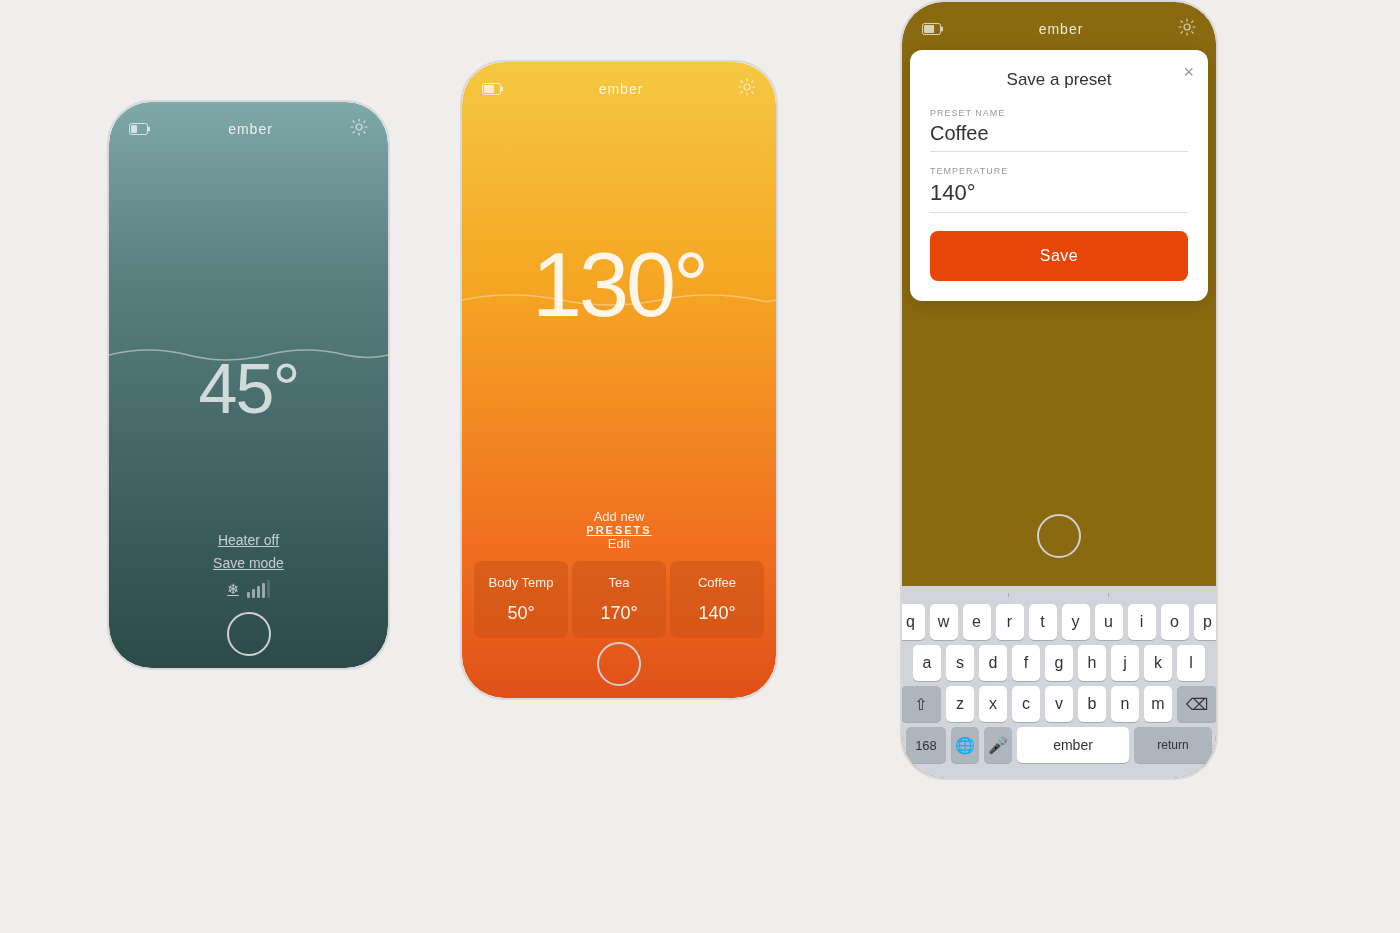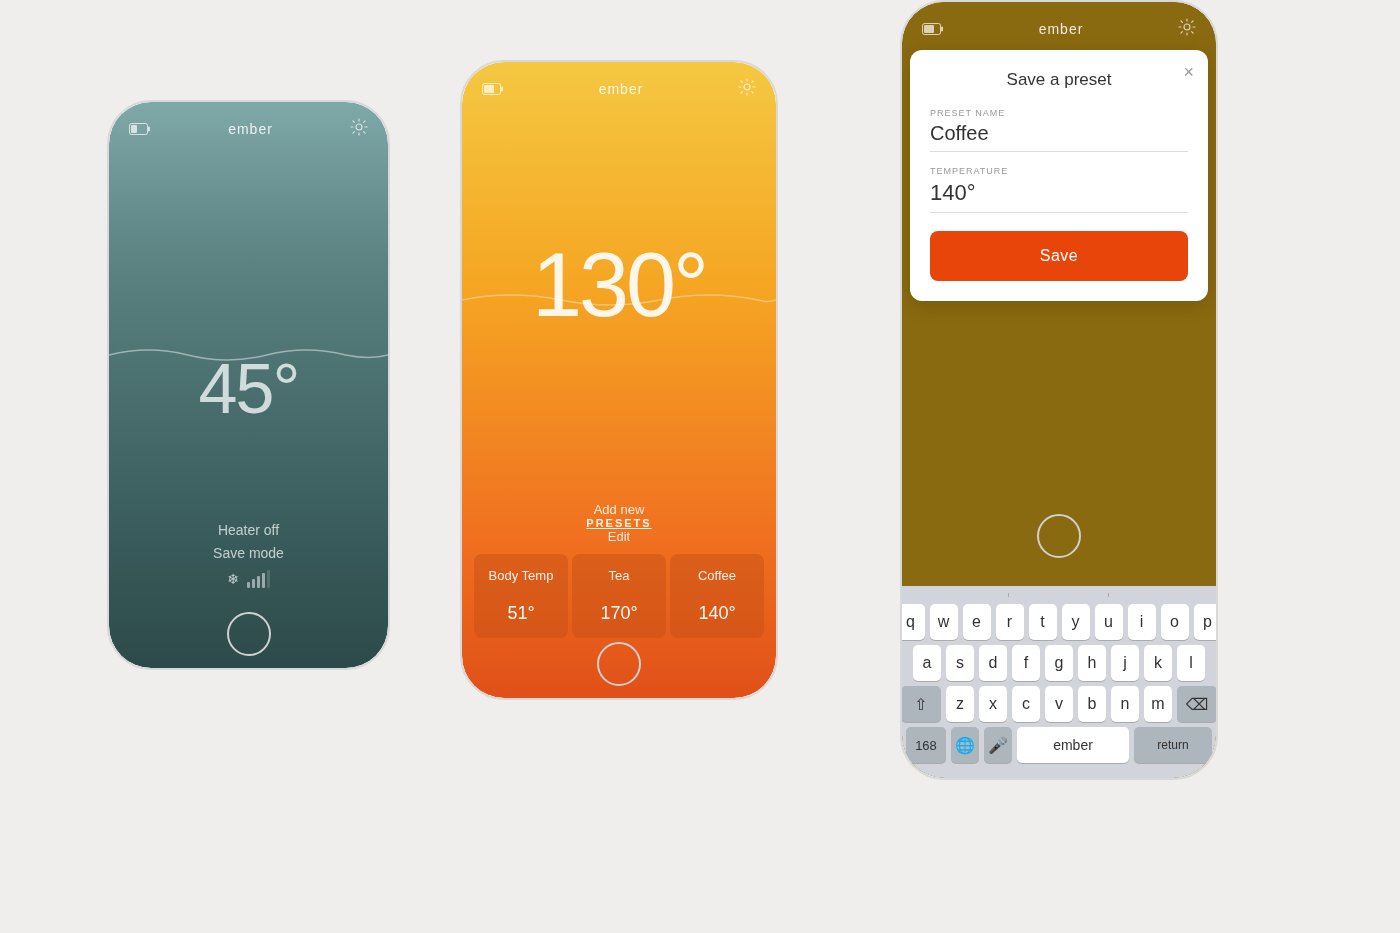--- a/index.html
+++ b/index.html
@@ -115,25 +115,26 @@
       color: rgba(255,255,255,0.75);
       font-size: 70px;
       font-weight: 200;
       letter-spacing: -2px;
       white-space: nowrap;
     }
 
     
     .bottom-status {
       position: absolute;
-      bottom: 80px;
+      bottom: 70px;
       left: 0;
       right: 0;
       text-align: center;
       color: rgba(255,255,255,0.7);
+      text-decoration: underline;
     }
 
     .bottom-status .status-text {
       font-size: 14px;
       font-weight: 300;
       line-height: 1.6;
     }
 
     .bottom-icons {
       display: flex;
@@ -236,21 +237,21 @@
       padding: 14px 8px;
       text-align: center;
       color: white;
     }
 
     .preset-card .preset-name {
       font-size: 13px;
       font-weight: 400;
       opacity: 0.9;
       display: block;
-      margin-bottom: 20px;
+      margin-bottom: 13px;
     }
 
     .preset-card .preset-temp {
       font-size: 18px;
       font-weight: 300;
       opacity: 0.95;
       display: block;
     }
 
     
@@ -557,21 +558,21 @@
 
       <div class="presets-section">
         <div class="presets-header">
           <span class="presets-add">Add new</span>
           <span class="presets-title">PRESETS</span>
           <span class="presets-edit">Edit</span>
         </div>
         <div class="presets-grid">
           <div class="preset-card">
             <span class="preset-name">Body Temp</span>
-            <span class="preset-temp">51°</span>
+            <span class="preset-temp">50°</span>
           </div>
           <div class="preset-card">
             <span class="preset-name">Tea</span>
             <span class="preset-temp">170°</span>
           </div>
           <div class="preset-card">
             <span class="preset-name">Coffee</span>
             <span class="preset-temp">140°</span>
           </div>
         </div>

